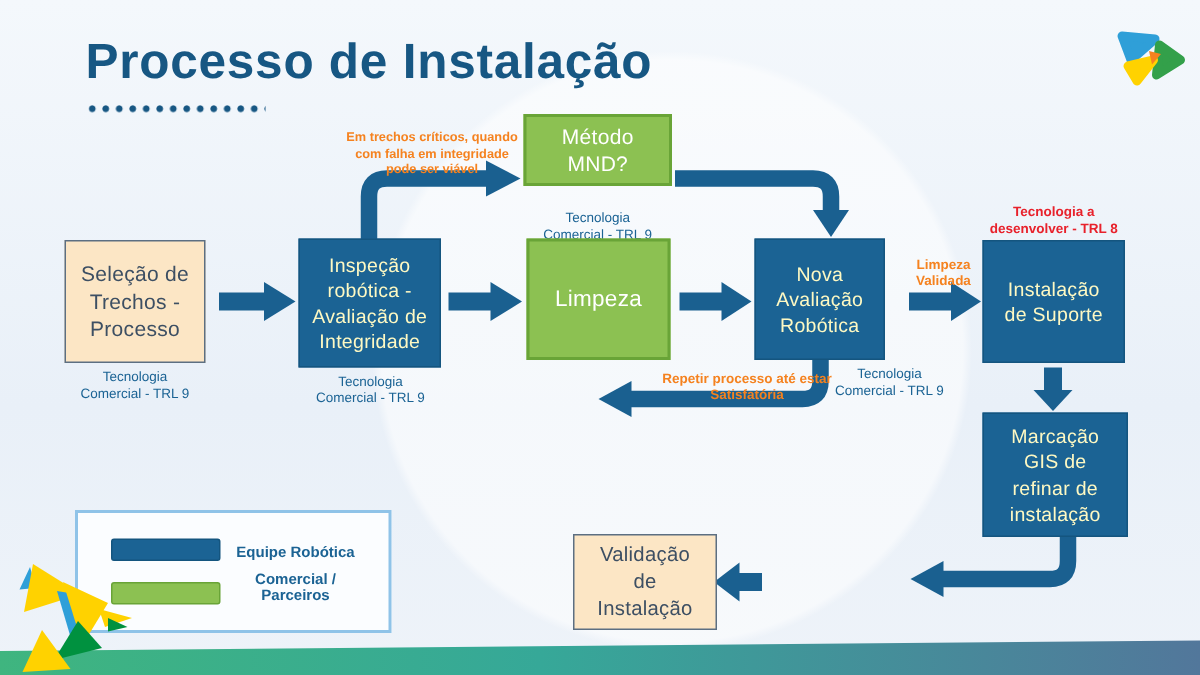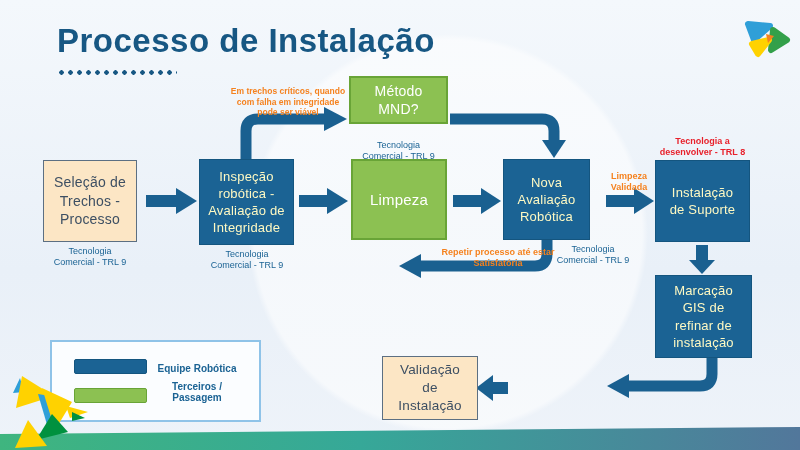--- a/index.html
+++ b/index.html
@@ -151,21 +151,21 @@
   <div class="abs note-orange ml" style="left:436px;top:247px;width:124px;font-size:9px;">Repetir processo até estar
 Satisfatória</div>
 
   <div id="legend" class="abs">
     <div class="legend-row">
       <span class="legend-swatch sw-blue" style="background: rgb(27, 99, 148);"></span>
       <span class="legend-label">Equipe Robótica</span>
     </div>
     <div class="legend-row">
       <span class="legend-swatch sw-green" style="background: rgb(140, 193, 82);"></span>
-      <span class="legend-label">Terceiros / Passagem</span>
+      <span class="legend-label">Comercial / Parceiros</span>
     </div>
   </div>
 
   <svg class="abs" style="left:0;top:0;" width="800" height="450" viewBox="0 0 800 450">
     <defs>
       <linearGradient id="bandGrad" x1="0" y1="0" x2="1" y2="0">
         <stop offset="0" stop-color="#3fb57f"></stop>
         <stop offset="0.45" stop-color="#36a898"></stop>
         <stop offset="1" stop-color="#52779b"></stop>
       </linearGradient>

